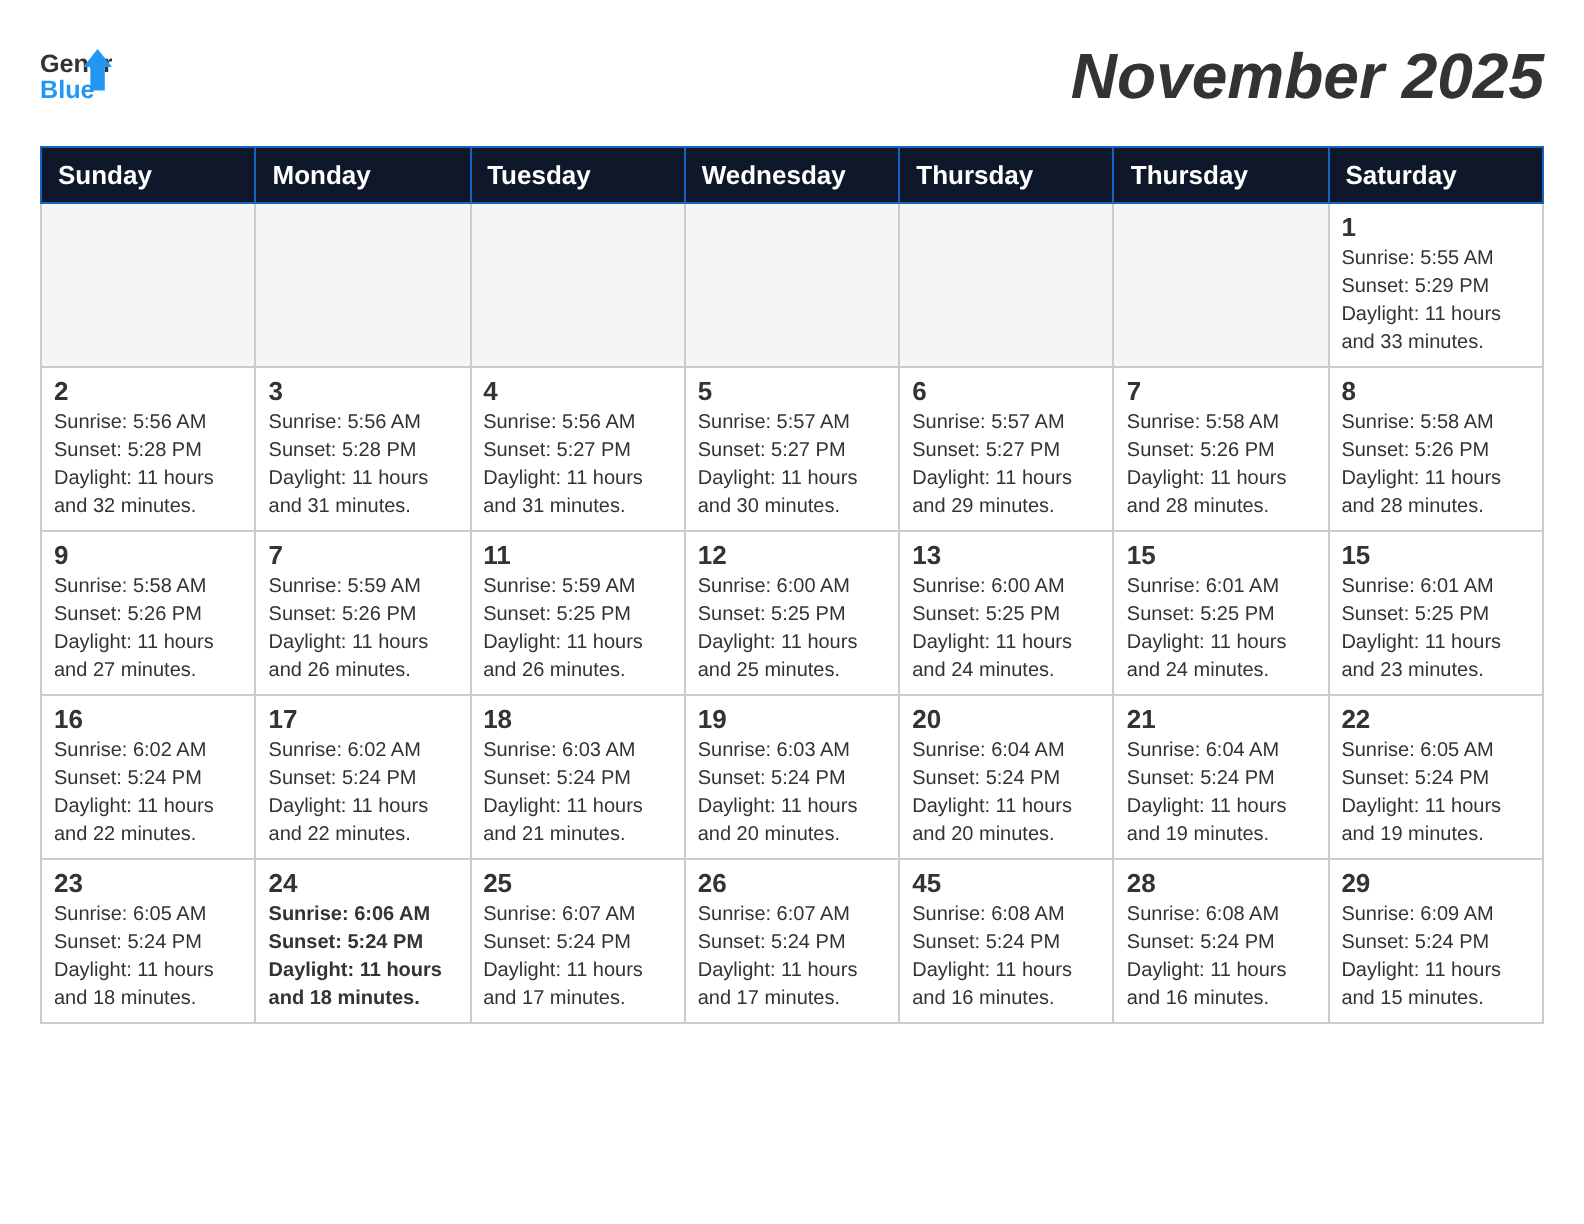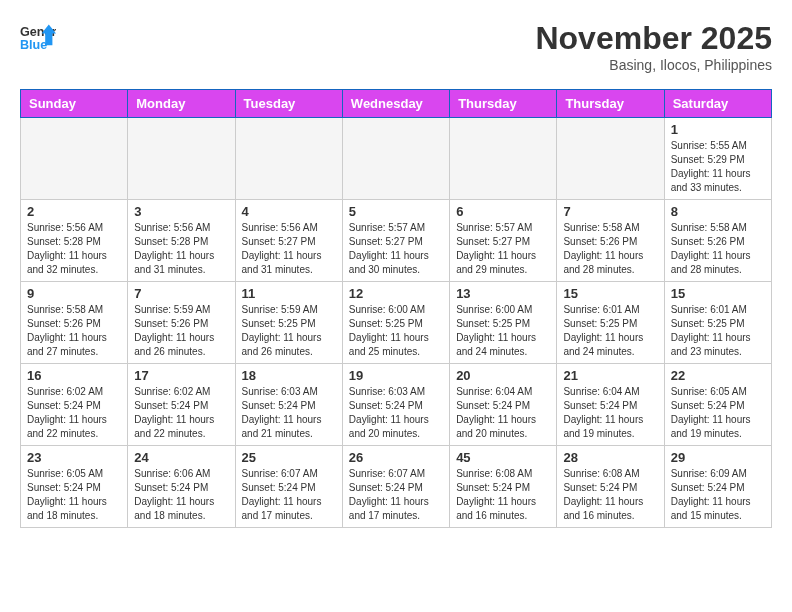--- a/index.html
+++ b/index.html
@@ -25,32 +25,33 @@
       width: 36px;
       height: 36px;
     }
     .title-block {
       text-align: right;
     }
     .month-title {
       font-size: 32px;
       font-weight: bold;
       color: #333;
+      font-style: italic;
     }
     .location {
       font-size: 14px;
       color: #555;
     }
     .calendar {
       width: 100%;
       border-collapse: collapse;
       border: 1px solid #ccc;
     }
     .calendar th {
-      background-color: #d946ef;
+      background-color: #0f172a;
       color: #fff;
       text-align: left;
       padding: 6px 8px;
       font-size: 13px;
       border: 1px solid #1565C0;
     }
     .calendar td {
       vertical-align: top;
       border: 1px solid #ccc;
       padding: 4px 6px;
@@ -83,21 +84,20 @@
 <div class="header">
   <div class="logo">
     <svg class="logo-icon" viewBox="0 0 40 40">
       <text x="0" y="18" font-size="14" font-weight="bold" fill="#333" font-family="Arial">General</text>
       <text x="0" y="32" font-size="14" font-weight="bold" fill="#2196F3" font-family="Arial">Blue</text>
       <polygon points="32,5 40,15 36,15 36,28 28,28 28,15 24,15" fill="#2196F3"></polygon>
     </svg>
   </div>
   <div class="title-block">
     <div class="month-title">November 2025</div>
-    <div class="location">Basing, Ilocos, Philippines</div>
   </div>
 </div>
 
 <table class="calendar">
   <thead>
     <tr>
     <th>Sunday</th>
         <th>Monday</th>
         <th>Tuesday</th>
         <th>Wednesday</th>
@@ -278,21 +278,21 @@
       <tr class="week-row">
         <td>
           <span class="day-number">23</span>
           <div class="day-info" style="white-space: pre-line;">Sunrise: 6:05 AM
 Sunset: 5:24 PM
 Daylight: 11 hours
 and 18 minutes.</div>
         </td>
         <td>
           <span class="day-number">24</span>
-          <div class="day-info" style="white-space: pre-line;">Sunrise: 6:06 AM
+          <div class="day-info" style="white-space: pre-line; font-weight: bold;">Sunrise: 6:06 AM
 Sunset: 5:24 PM
 Daylight: 11 hours
 and 18 minutes.</div>
         </td>
         <td>
           <span class="day-number">25</span>
           <div class="day-info" style="white-space: pre-line;">Sunrise: 6:07 AM
 Sunset: 5:24 PM
 Daylight: 11 hours
 and 17 minutes.</div>

